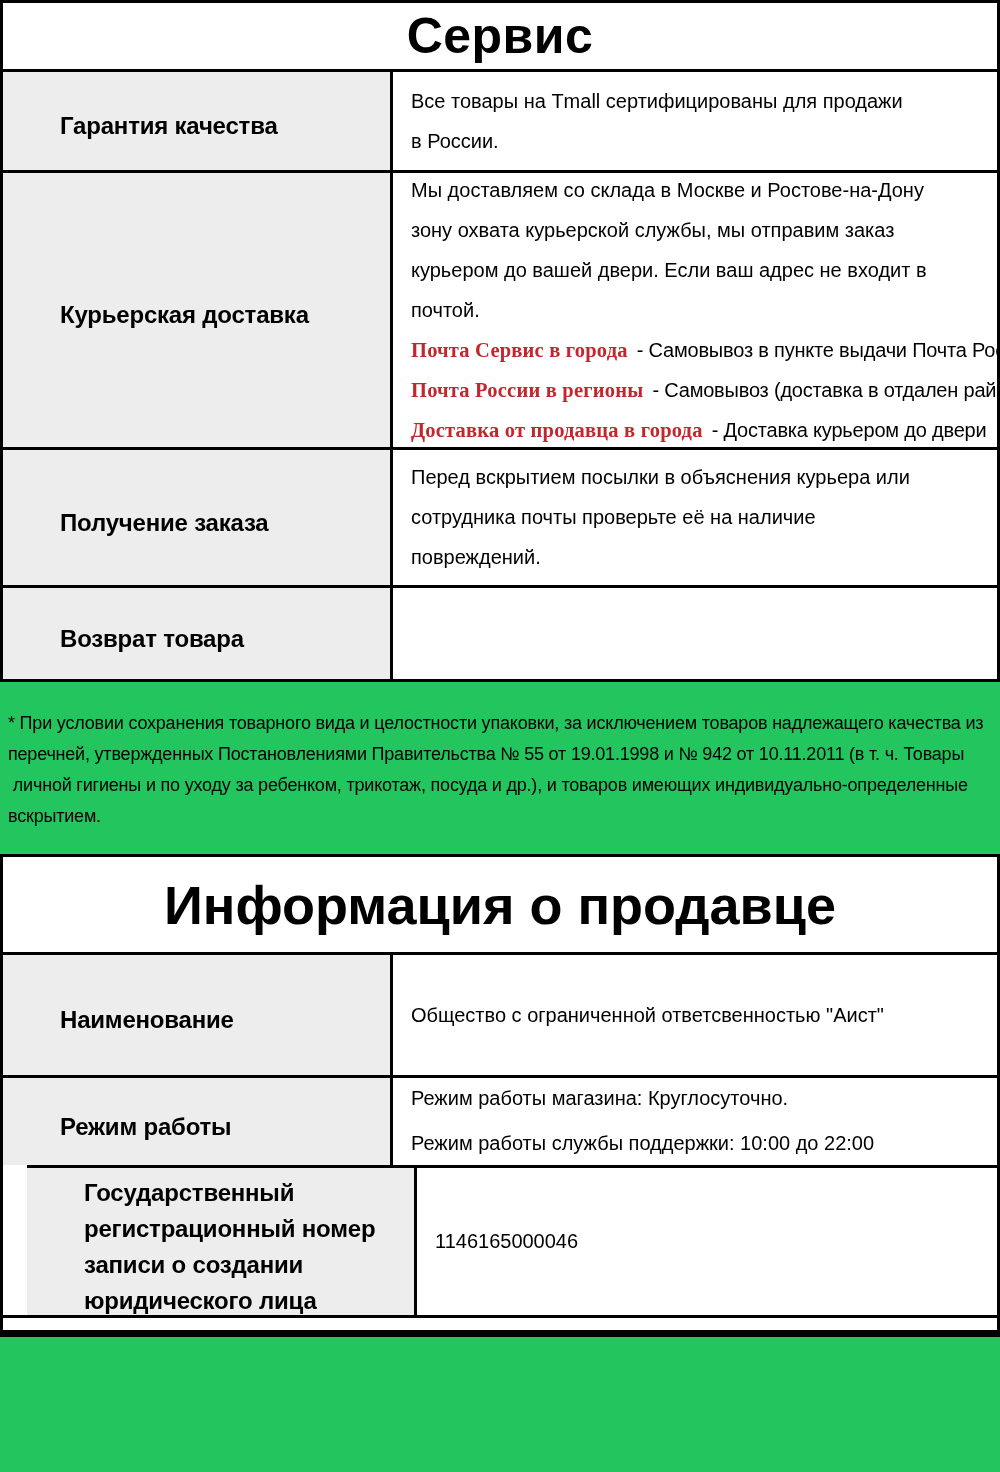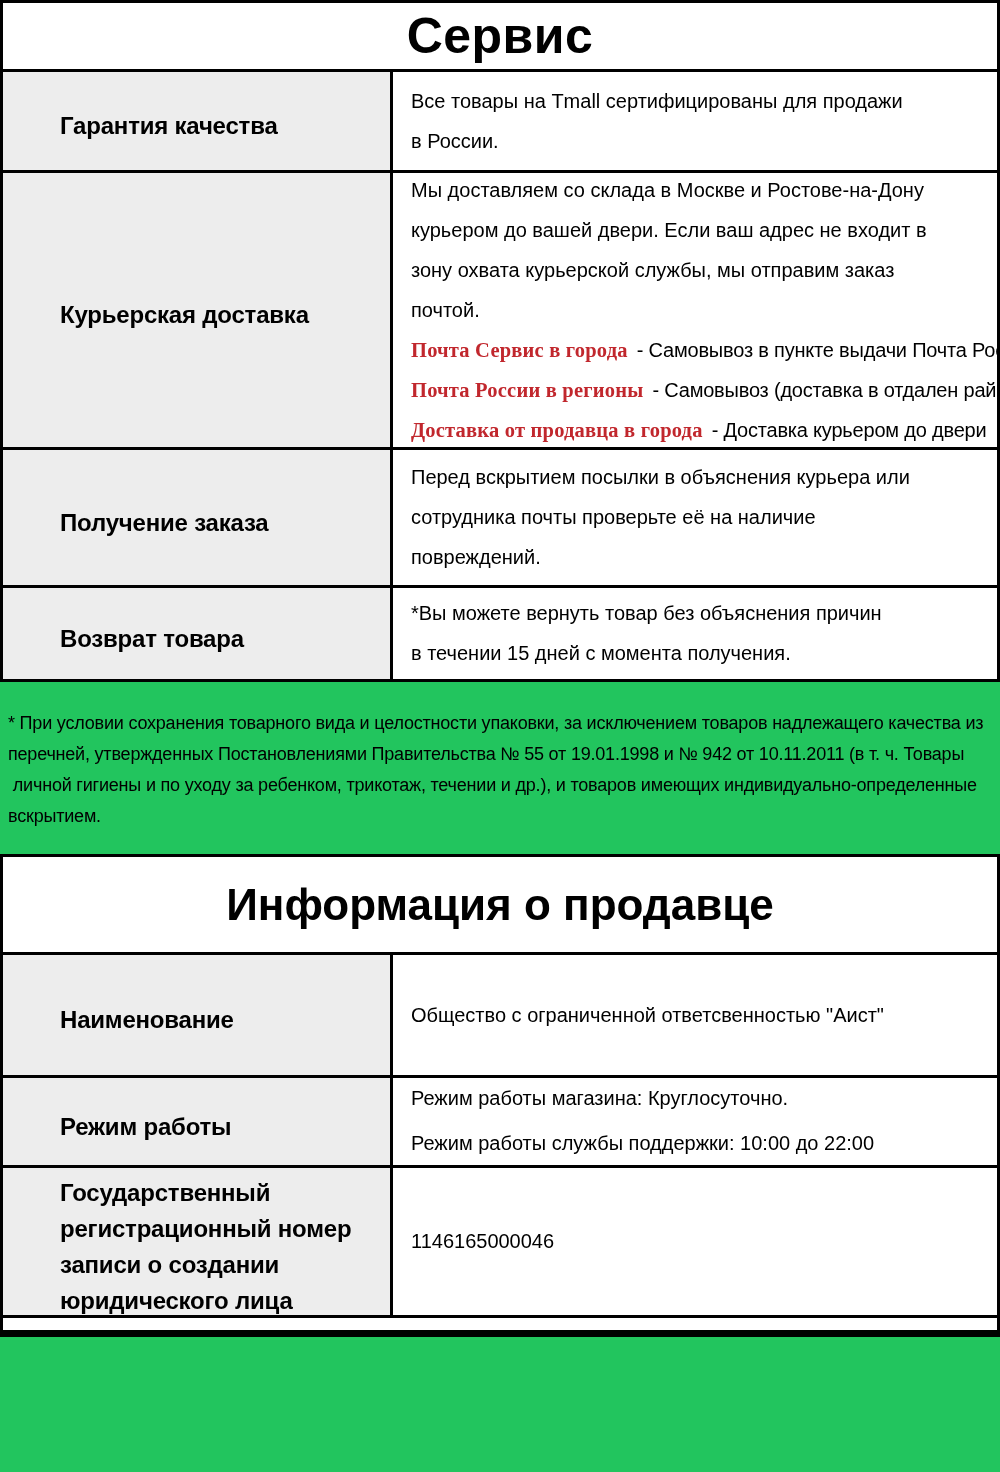--- a/index.html
+++ b/index.html
@@ -11,21 +11,21 @@
   }
   .page { width: 1000px; height: 1472px; overflow: hidden; background: #22c55e; }
 
   .block { border: 3px solid #000; background: #fff; }
 
   .block-title {
     display: flex; align-items: center; justify-content: center;
     font-weight: bold; border-bottom: 3px solid #000; background: #fff;
   }
   .t1 { height: 69px; font-size: 50px; letter-spacing: 0.5px; }
-  .t2 { height: 98px; font-size: 44px; }
+  .t2 { height: 98px; font-size: 54px; }
 
   .trow { display: flex; }
   .trow + .trow { border-top: 3px solid #000; }
 
   .lcell {
     flex: 0 0 390px; background: #ededed; border-right: 3px solid #000;
     display: flex; align-items: center;
     padding: 16px 14px 6px 57px;
     font-size: 24px; font-weight: bold; line-height: 36px; letter-spacing: -0.2px;
   }
@@ -45,21 +45,21 @@
 
   .rcell.hours { line-height: 45px; }
 
   .h98  { height: 98px; }
   .h277 { height: 277px; }
   .h138 { height: 138px; }
   .h94  { height: 94px; }
   .h120 { height: 120px; }
   .h110 { height: 110px; }
   .h90  { height: 90px; }
-  .h150 { height: 150px; }
+  .h150 { height: 150px; margin-left: 24px; }
 
   .footnote {
     margin: 26px 0 22px 0; padding: 0 8px;
     font-size: 18px; line-height: 31px; letter-spacing: -0.2px;
   }
   .fline { display: block; white-space: pre-wrap; }
 
   .bottom-gap { height: 12px; border-left: 3px solid #000; border-right: 3px solid #000; background: #fff; }
   .bottom-bar { height: 7px; background: #000; }
 </style>
@@ -80,22 +80,22 @@
         <div class="line">в России.</div>
       </div>
     </div>
 
     <div class="trow h277">
       <div class="lcell">
         <span>Курьерская доставка</span>
       </div>
       <div class="rcell">
         <div class="line">Мы доставляем со склада в Москве и Ростове-на-Дону</div>
+        <div class="line">зону охвата курьерской службы, мы отправим заказ</div>
         <div class="line">курьером до вашей двери. Если ваш адрес не входит в</div>
-        <div class="line">зону охвата курьерской службы, мы отправим заказ</div>
         <div class="line">почтой.</div>
         <div class="line option">
           <span class="red">Почта Сервис в города</span><span class="desc">- Самовывоз в пункте выдачи Почта России</span>
         </div>
         <div class="line option">
           <span class="red">Почта России в регионы</span><span class="desc">- Самовывоз (доставка в отдален районы)</span>
         </div>
         <div class="line option">
           <span class="red">Доставка от продавца в города</span><span class="desc">- Доставка курьером до двери</span>
         </div>
@@ -110,31 +110,27 @@
         <div class="line">Перед вскрытием посылки в объяснения курьера или</div>
         <div class="line">сотрудника почты проверьте её на наличие</div>
         <div class="line">повреждений.</div>
       </div>
     </div>
 
     <div class="trow h94">
       <div class="lcell">
         <span>Возврат товара</span>
       </div>
-      <div class="rcell">
-        <div class="line">*Вы можете вернуть товар без объяснения причин</div>
-        <div class="line">в течении 15 дней с момента получения.</div>
-      </div>
     </div>
   </section>
 
   <div class="footnote">
     <span class="fline">* При условии сохранения товарного вида и целостности упаковки, за исключением товаров надлежащего качества из</span>
     <span class="fline">перечней, утвержденных Постановлениями Правительства № 55 от 19.01.1998 и № 942 от 10.11.2011 (в т. ч. Товары</span>
-    <span class="fline"> личной гигиены и по уходу за ребенком, трикотаж, течении и др.), и товаров имеющих индивидуально-определенные</span>
+    <span class="fline"> личной гигиены и по уходу за ребенком, трикотаж, посуда и др.), и товаров имеющих индивидуально-определенные</span>
     <span class="fline">вскрытием.</span>
   </div>
 
   <section class="block">
     <div class="block-title t2">Информация о продавце</div>
 
     <div class="trow h120">
       <div class="lcell">
         <span>Наименование</span>
       </div>

